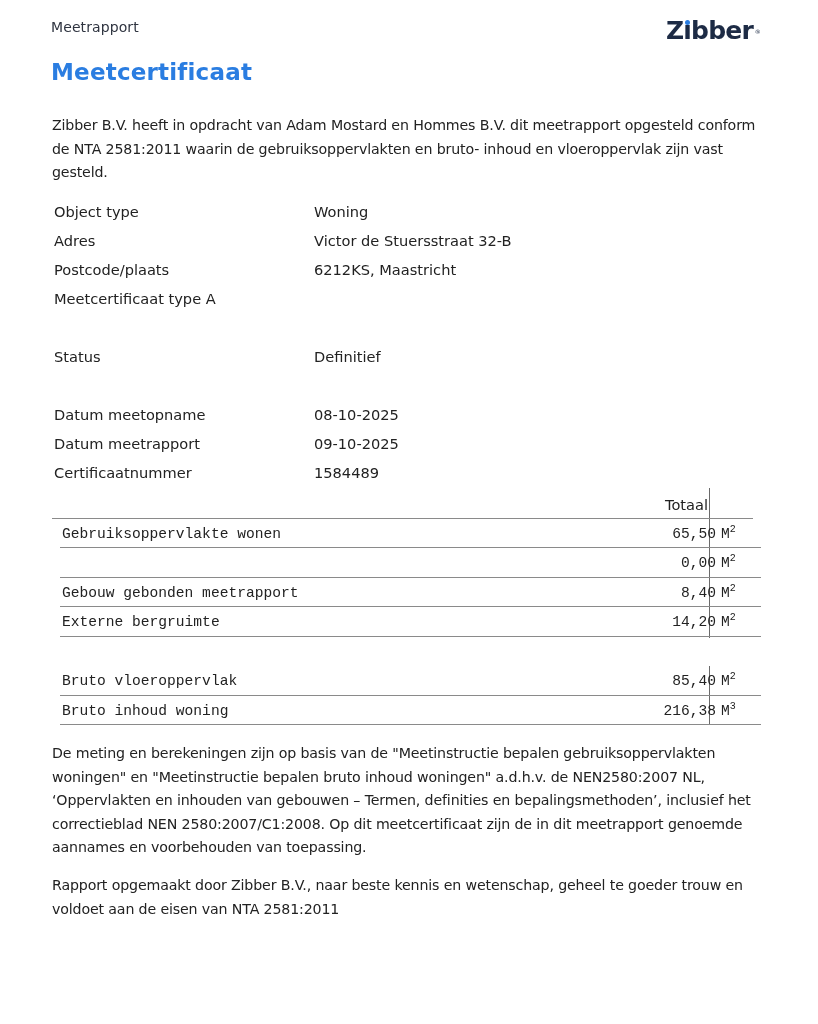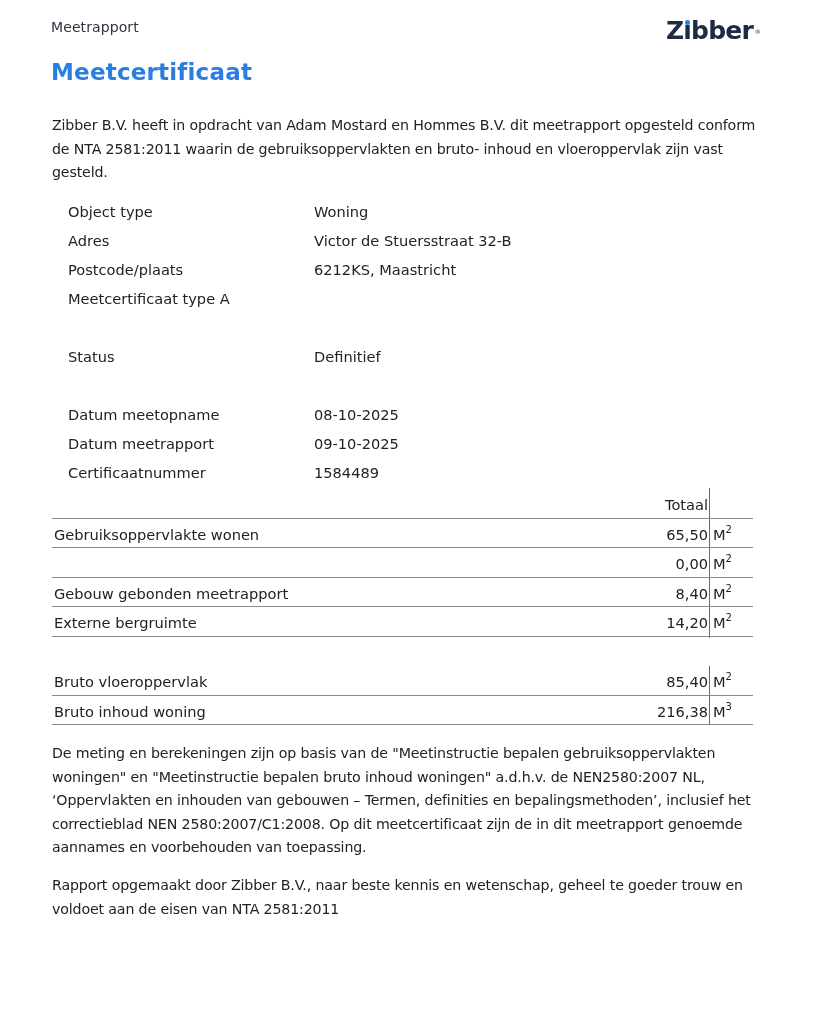--- a/index.html
+++ b/index.html
@@ -37,27 +37,27 @@
       position: absolute; left: 52px; width: 715px;
       font-size: 14.2px; line-height: 23.5px; color: #222222;
       letter-spacing: -0.15px;
     }
     .para.intro { top: 114px; }
     .para.method { top: 742px; }
     .para.closing { top: 874px; }
 
     .kv { position: absolute; left: 54px; width: 700px; font-size: 14.6px; color: #222; }
     .kv-row { position: absolute; left: 0; height: 22px; width: 700px; }
-    .kv-row .k { position: absolute; left: 14px; }
+    .kv-row .k { position: absolute; left: 0; }
     .kv-row .v { position: absolute; left: 260px; }
 
     .mtable { position: absolute; left: 52px; width: 701px; font-size: 14.6px; color: #222; }
     .m-head { position: absolute; left: 0; top: 0; width: 701px; height: 30px; }
     .m-head .totaal { position: absolute; right: 45px; top: 8px; }
-    .m-row { position: absolute; left: 0; width: 701px; height: 30px; border-bottom: 1px solid #8a8a8a; }
+    .m-row { position: absolute; left: 8px; width: 701px; height: 30px; border-bottom: 1px solid #8a8a8a; font-family: Liberation Mono, monospace; }
     .m-row .lbl { position: absolute; left: 2px; top: 7px; }
     .m-row .val { position: absolute; right: 45px; top: 7px; text-align: center; }
     .m-row .unit { position: absolute; left: 661px; top: 7px; }
     .m-row .unit sup { font-size: 10px; position: relative; top: -2px; vertical-align: top; }
     .top-line { position: absolute; left: 0; width: 701px; height: 1px; background: #8a8a8a; }
     .vdiv { position: absolute; left: 657px; width: 1px; background: #6a6a6a; }
   </style>
 </head>
 <body>
 

